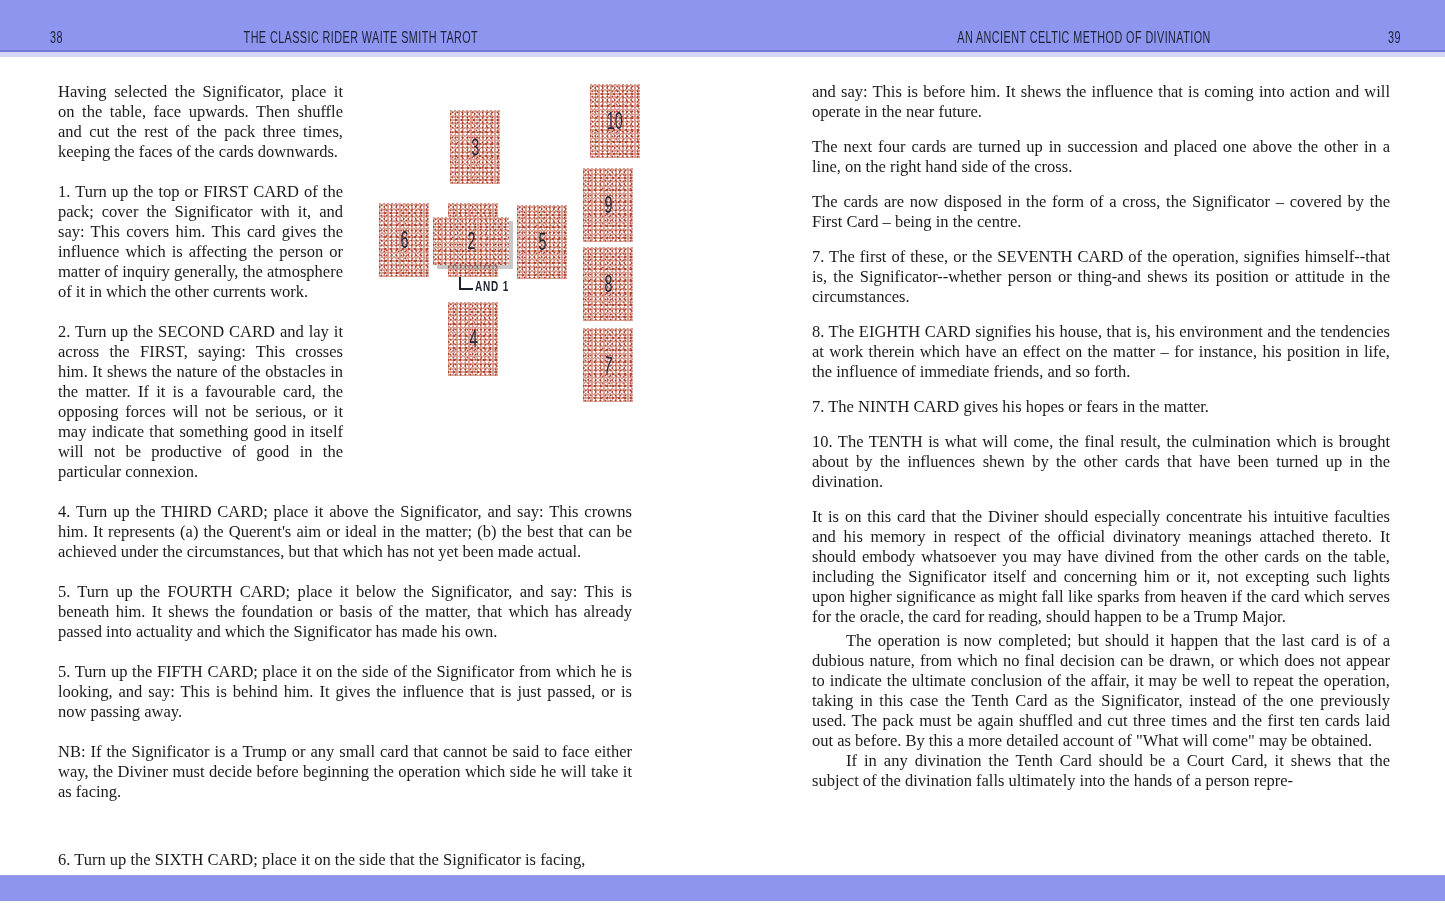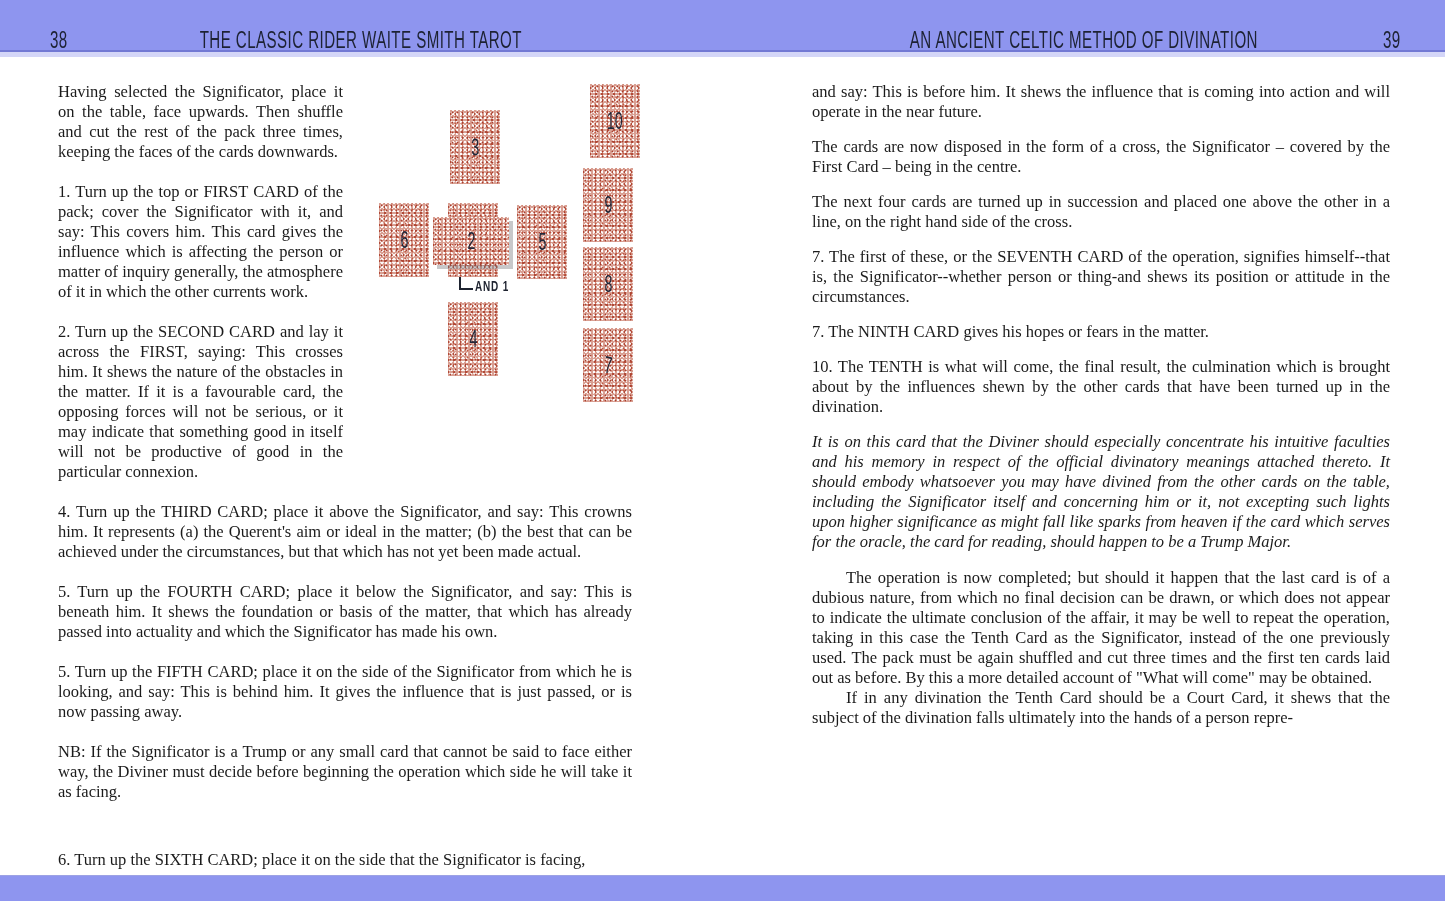--- a/index.html
+++ b/index.html
@@ -9,37 +9,37 @@
     font-family:"Liberation Serif", serif;
   }
 
   
   .band { position:absolute; left:0; width:1445px; background:#8e95ef; }
   .band-top { top:0; height:50px; border-bottom:2px solid #7279d4; box-shadow:0 5px 0 rgba(160,165,240,0.45); }
   .band-bottom { top:875px; height:25px; border-top:1px solid #9da2e4; }
 
   .hdr-text {
     position:absolute; top:28px; font-family:"Liberation Sans", sans-serif;
-    font-size:21px; color:#1d2233; letter-spacing:0.6px; white-space:nowrap;
+    font-size:15px; color:#1d2233; letter-spacing:0.6px; white-space:nowrap;
   }
   .hdr-text .cond { display:inline-block; transform:scale(0.72,1.12); transform-origin:center; }
   .pgnum-left  { left:50px; }
   .pgnum-left .cond { transform-origin:left center; }
   .title-left  { left:0; width:722px; text-align:center; }
   .title-right { left:723px; width:722px; text-align:center; }
   .pgnum-right { right:44px; }
   .pgnum-right .cond { transform-origin:right center; }
 
   
   .text-col { position:absolute; top:82px; font-size:16.5px; line-height:20px; text-align:justify; }
   .col-left  { left:58px;  width:574px; }
   .col-right { left:812px; width:578px; }
   .para { margin:0 0 20px 0; }
   .col-right .para { margin:0 0 15px 0; }
-  .col-right .para.tight { margin-bottom:16px;font-style:italic; }
+  .col-right .para.tight { margin-bottom:4px; }
   .col-right .para.runon { margin:0; text-indent:34px; }
 
   
   .diagram {
     float:right; width:278px; height:360px; position:relative;
     margin:0 0 6px 11px;
   }
   .card {
     position:absolute; width:50px; height:74px; z-index:1;
     background-color:#d99f92;
@@ -119,23 +119,24 @@
   <p class="para">2. Turn up the SECOND CARD and lay it across the FIRST, saying: This crosses him. It shews the nature of the obstacles in the matter. If it is a favourable card, the opposing forces will not be serious, or it may indicate that something good in itself will not be productive of good in the particular connexion.</p>
   <p class="para">4. Turn up the THIRD CARD; place it above the Significator, and say: This crowns him. It represents (a) the Querent's aim or ideal in the matter; (b) the best that can be achieved under the circumstances, but that which has not yet been made actual.</p>
   <p class="para">5. Turn up the FOURTH CARD; place it below the Significator, and say: This is beneath him. It shews the foundation or basis of the matter, that which has already passed into actuality and which the Significator has made his own.</p>
   <p class="para">5. Turn up the FIFTH CARD; place it on the side of the Significator from which he is looking, and say: This is behind him. It gives the influence that is just passed, or is now passing away.</p>
   <p class="para">NB: If the Significator is a Trump or any small card that cannot be said to face either way, the Diviner must decide before beginning the operation which side he will take it as facing.</p>
   <p class="para" style="margin-bottom:0;margin-top:48px;">6. Turn up the SIXTH CARD; place it on the side that the Significator is facing,</p>
 </section>
 
 <section class="text-col col-right">
   <p class="para">and say: This is before him. It shews the influence that is coming into action and will operate in the near future.</p>
+  <p class="para">The next four cards are turned up in succession and placed one above the other in a line, on the right hand side of the cross.</p>
   <p class="para">The cards are now disposed in the form of a cross, the Significator – covered by the First Card – being in the centre.</p>
-  <p class="para">The next four cards are turned up in succession and placed one above the other in a line, on the right hand side of the cross.</p>
   <p class="para">7. The first of these, or the SEVENTH CARD of the operation, signifies himself--that is, the Significator--whether person or thing-and shews its position or attitude in the circumstances.</p>
+  <p class="para">8. The EIGHTH CARD signifies his house, that is, his environment and the tendencies at work therein which have an effect on the matter – for instance, his position in life, the influence of immediate friends, and so forth.</p>
   <p class="para">7. The NINTH CARD gives his hopes or fears in the matter.</p>
   <p class="para">10. The TENTH is what will come, the final result, the culmination which is brought about by the influences shewn by the other cards that have been turned up in the divination.</p>
   <p class="para tight">It is on this card that the Diviner should especially concentrate his intuitive faculties and his memory in respect of the official divinatory meanings attached thereto. It should embody whatsoever you may have divined from the other cards on the table, including the Significator itself and concerning him or it, not excepting such lights upon higher significance as might fall like sparks from heaven if the card which serves for the oracle, the card for reading, should happen to be a Trump Major.</p>
   <p class="para runon">The operation is now completed; but should it happen that the last card is of a dubious nature, from which no final decision can be drawn, or which does not appear to indicate the ultimate conclusion of the affair, it may be well to repeat the operation, taking in this case the Tenth Card as the Significator, instead of the one previously used. The pack must be again shuffled and cut three times and the first ten cards laid out as before. By this a more detailed account of "What will come" may be obtained.</p>
   <p class="para runon">If in any divination the Tenth Card should be a Court Card, it shews that the subject of the divination falls ultimately into the hands of a person repre-</p>
 </section>
 
 <div class="band band-bottom"></div>
 
 </body></html>

